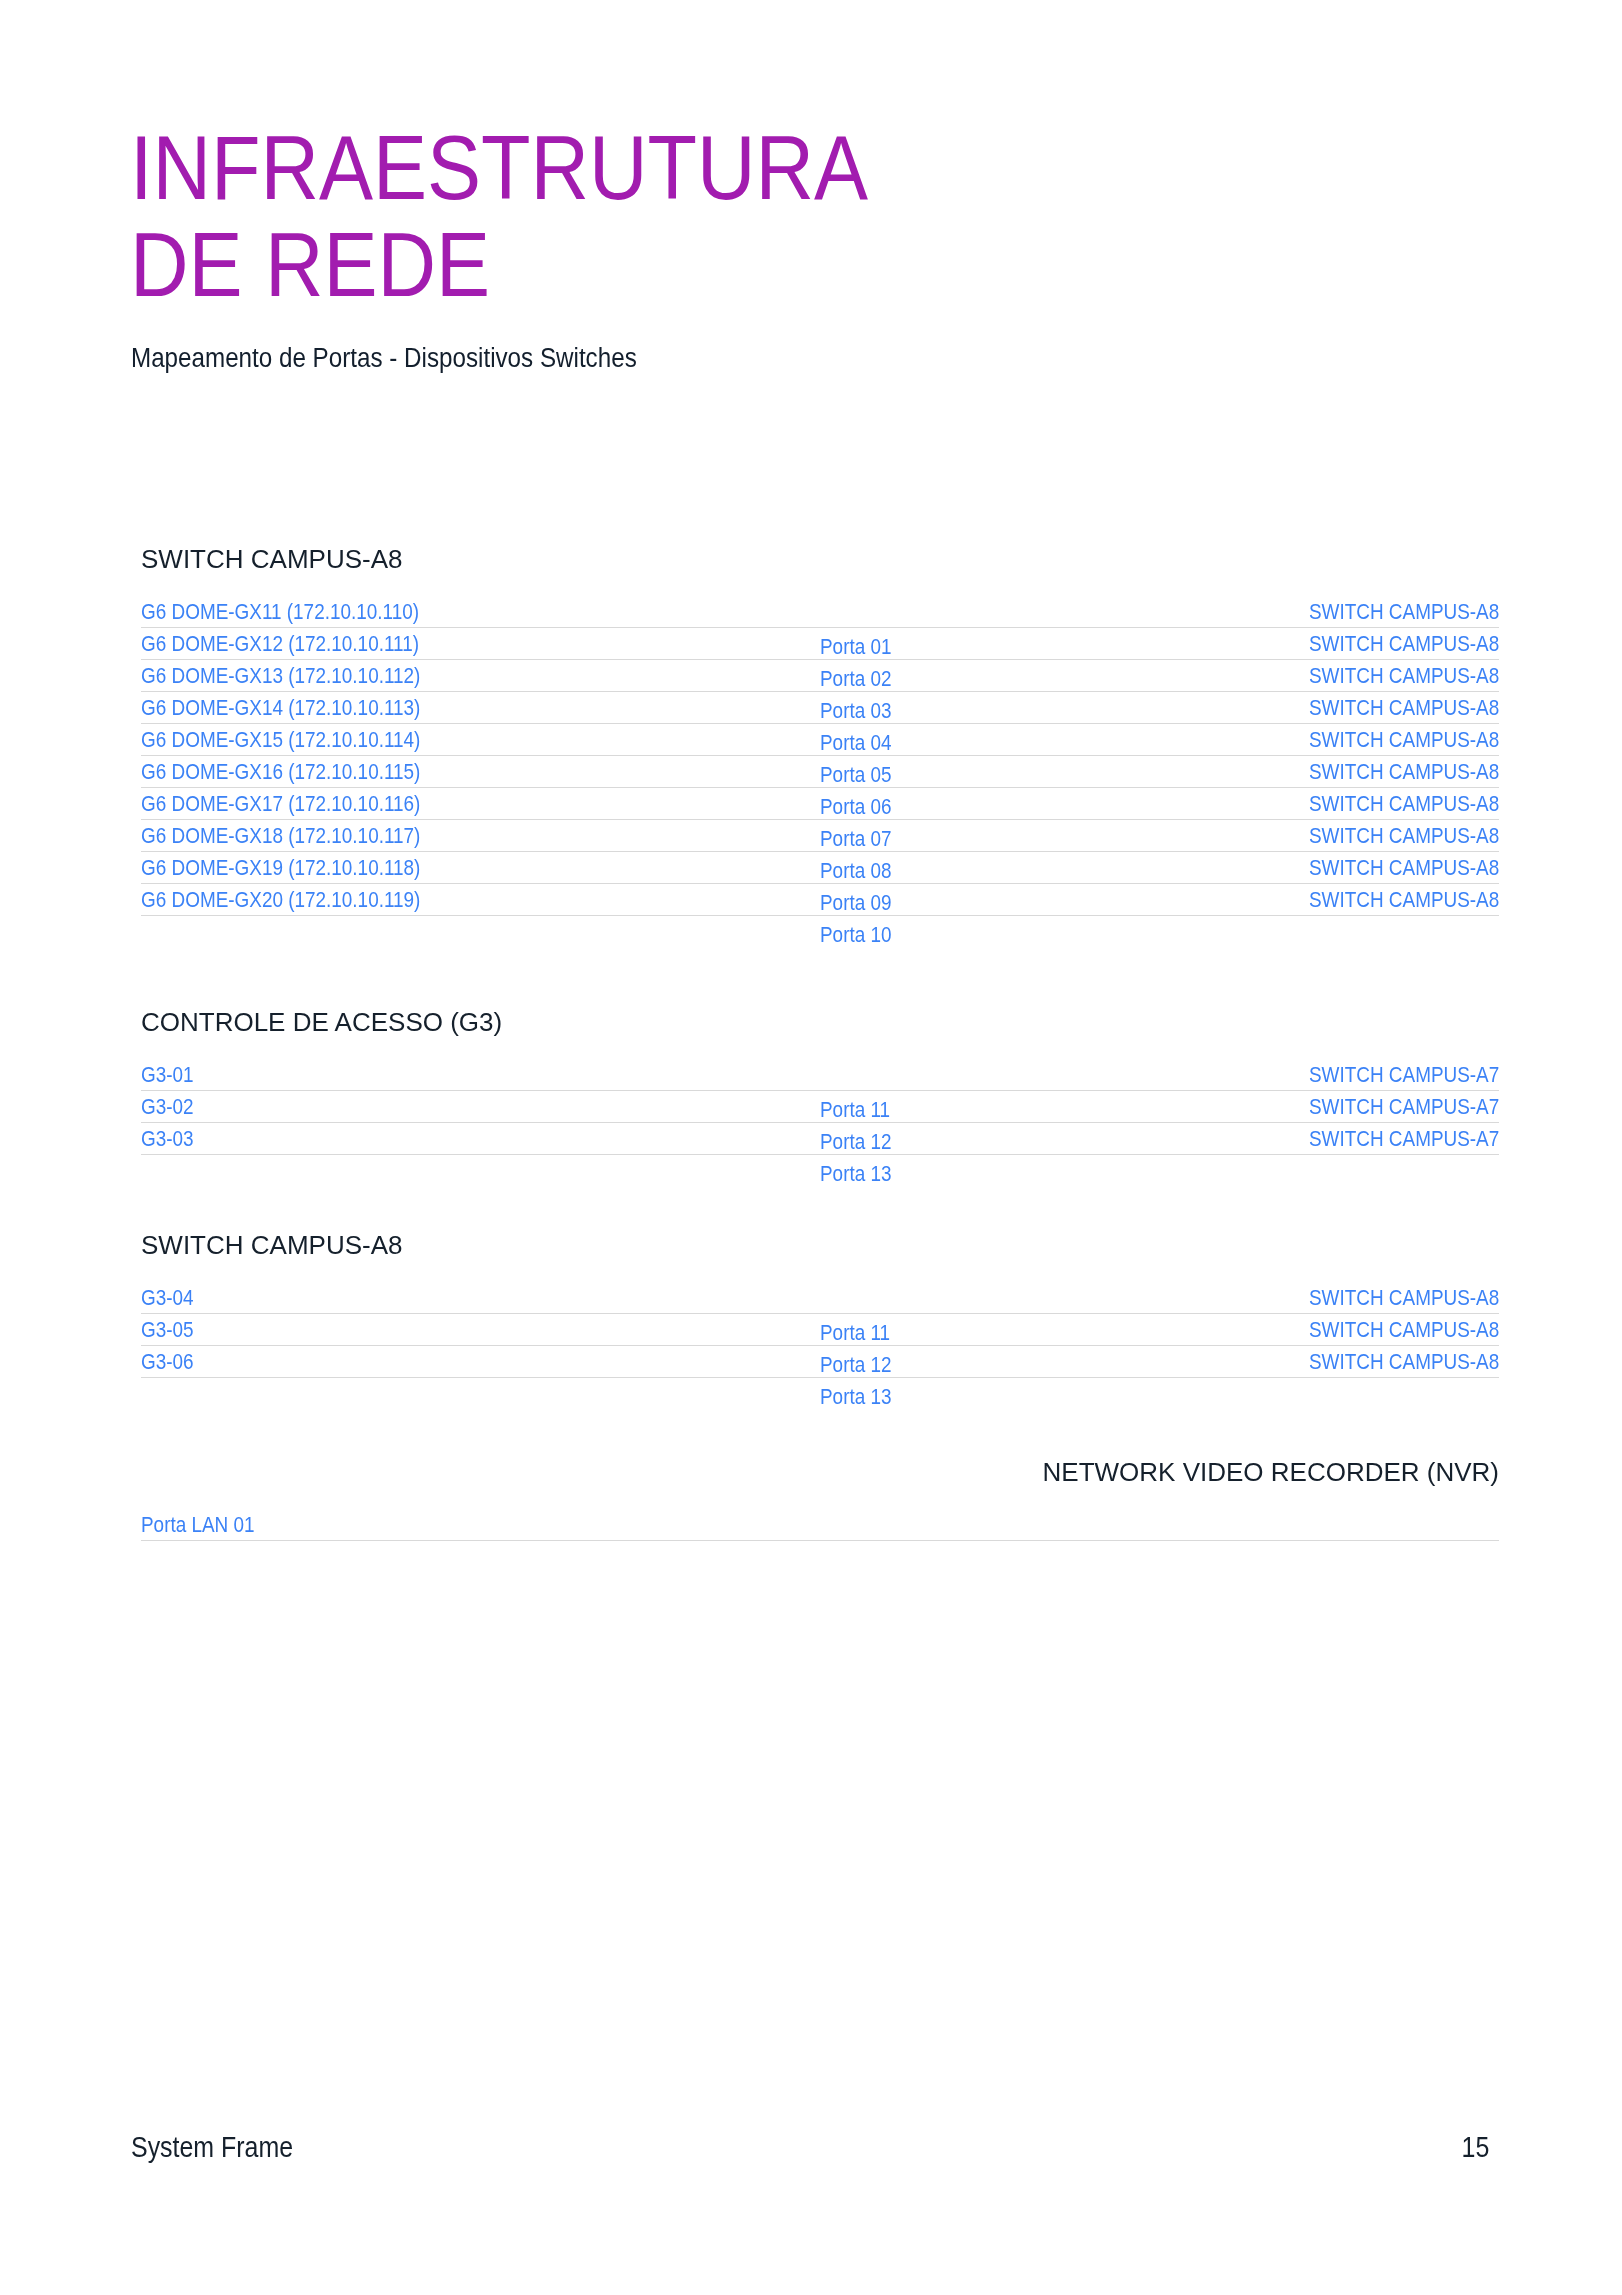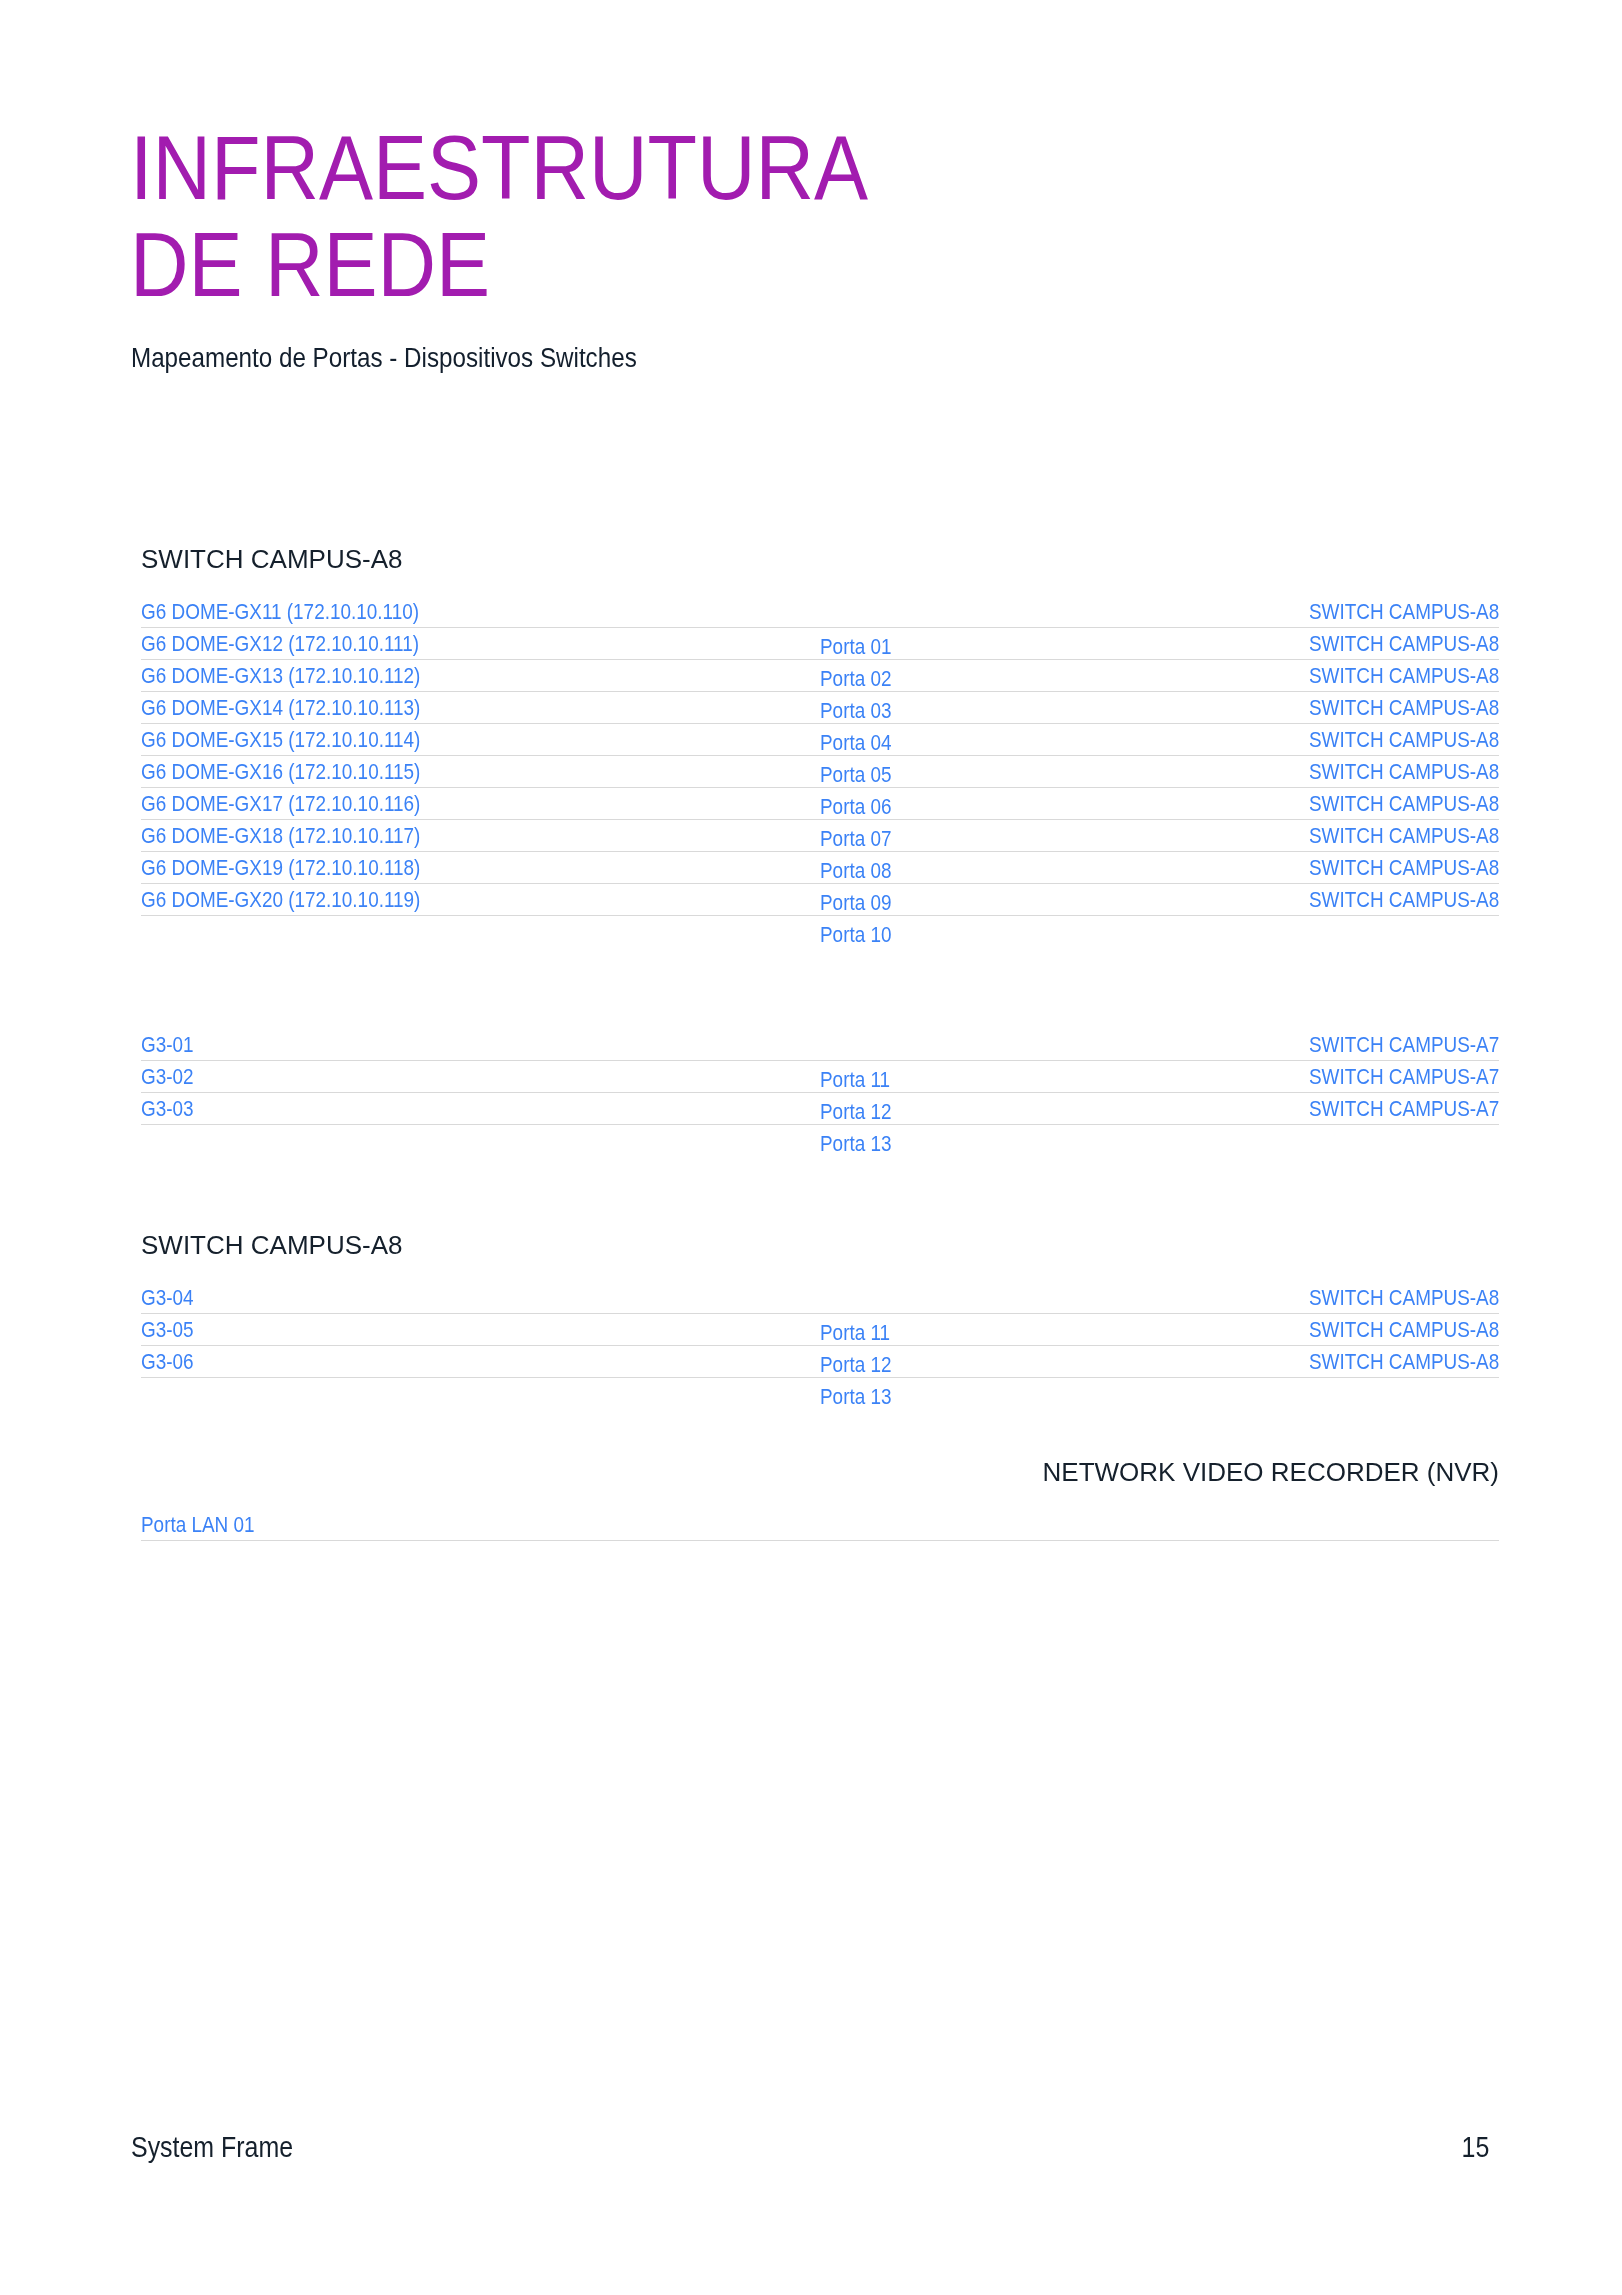--- a/index.html
+++ b/index.html
@@ -149,20 +149,21 @@
             <span class="cell-switch"><span class="cx-r">SWITCH CAMPUS-A8</span></span>
           </div>
           <div class="row">
             <span class="cell-device"><span class="cx">G6 DOME-GX20 (172.10.10.119)</span></span>
             <span class="cell-port"><span class="cx">Porta 10</span></span>
             <span class="cell-switch"><span class="cx-r">SWITCH CAMPUS-A8</span></span>
           </div>
         </div>
       </div>
       <div class="section s1">
+        <div class="section-title">CONTROLE DE ACESSO (G3)</div>
         <div class="rows">
           <div class="row">
             <span class="cell-device"><span class="cx">G3-01</span></span>
             <span class="cell-port"><span class="cx">Porta 11</span></span>
             <span class="cell-switch"><span class="cx-r">SWITCH CAMPUS-A7</span></span>
           </div>
           <div class="row">
             <span class="cell-device"><span class="cx">G3-02</span></span>
             <span class="cell-port"><span class="cx">Porta 12</span></span>
             <span class="cell-switch"><span class="cx-r">SWITCH CAMPUS-A7</span></span>

